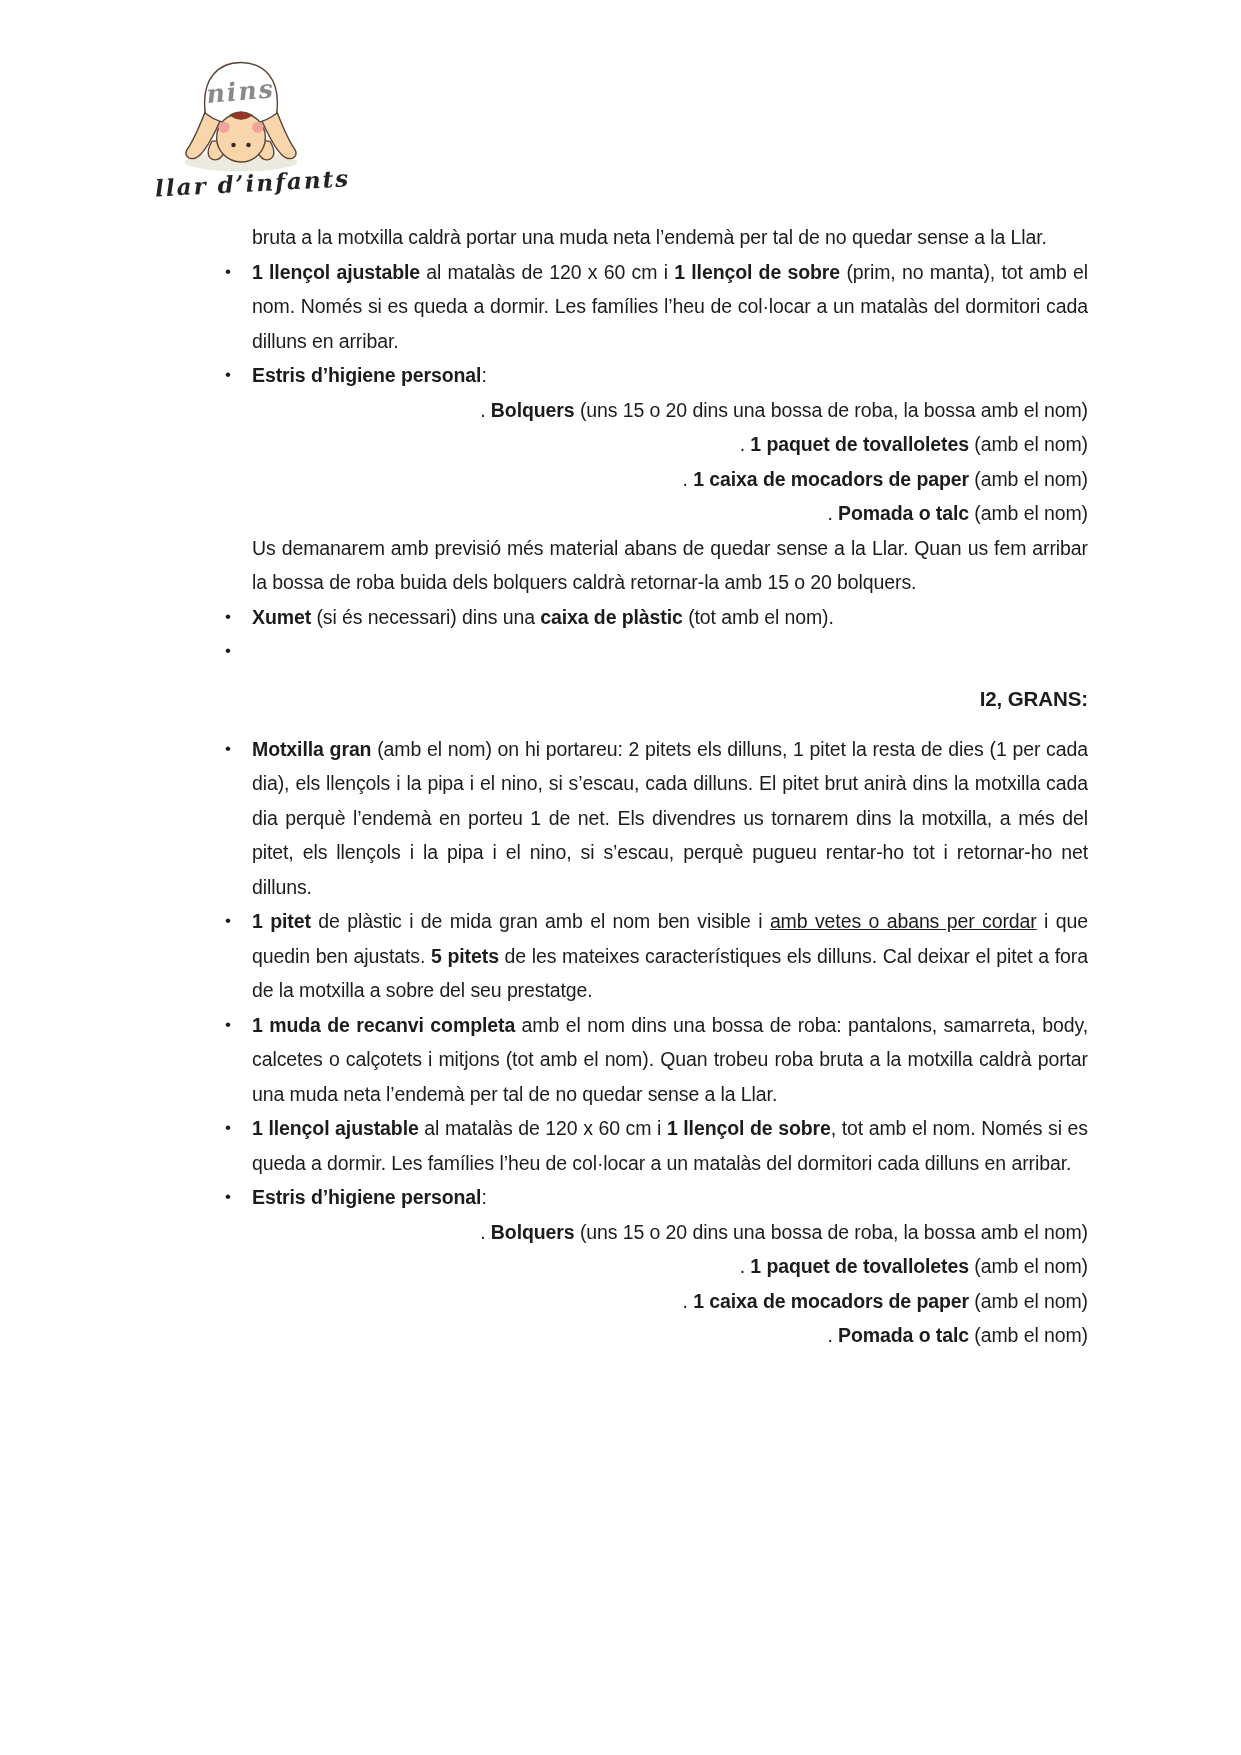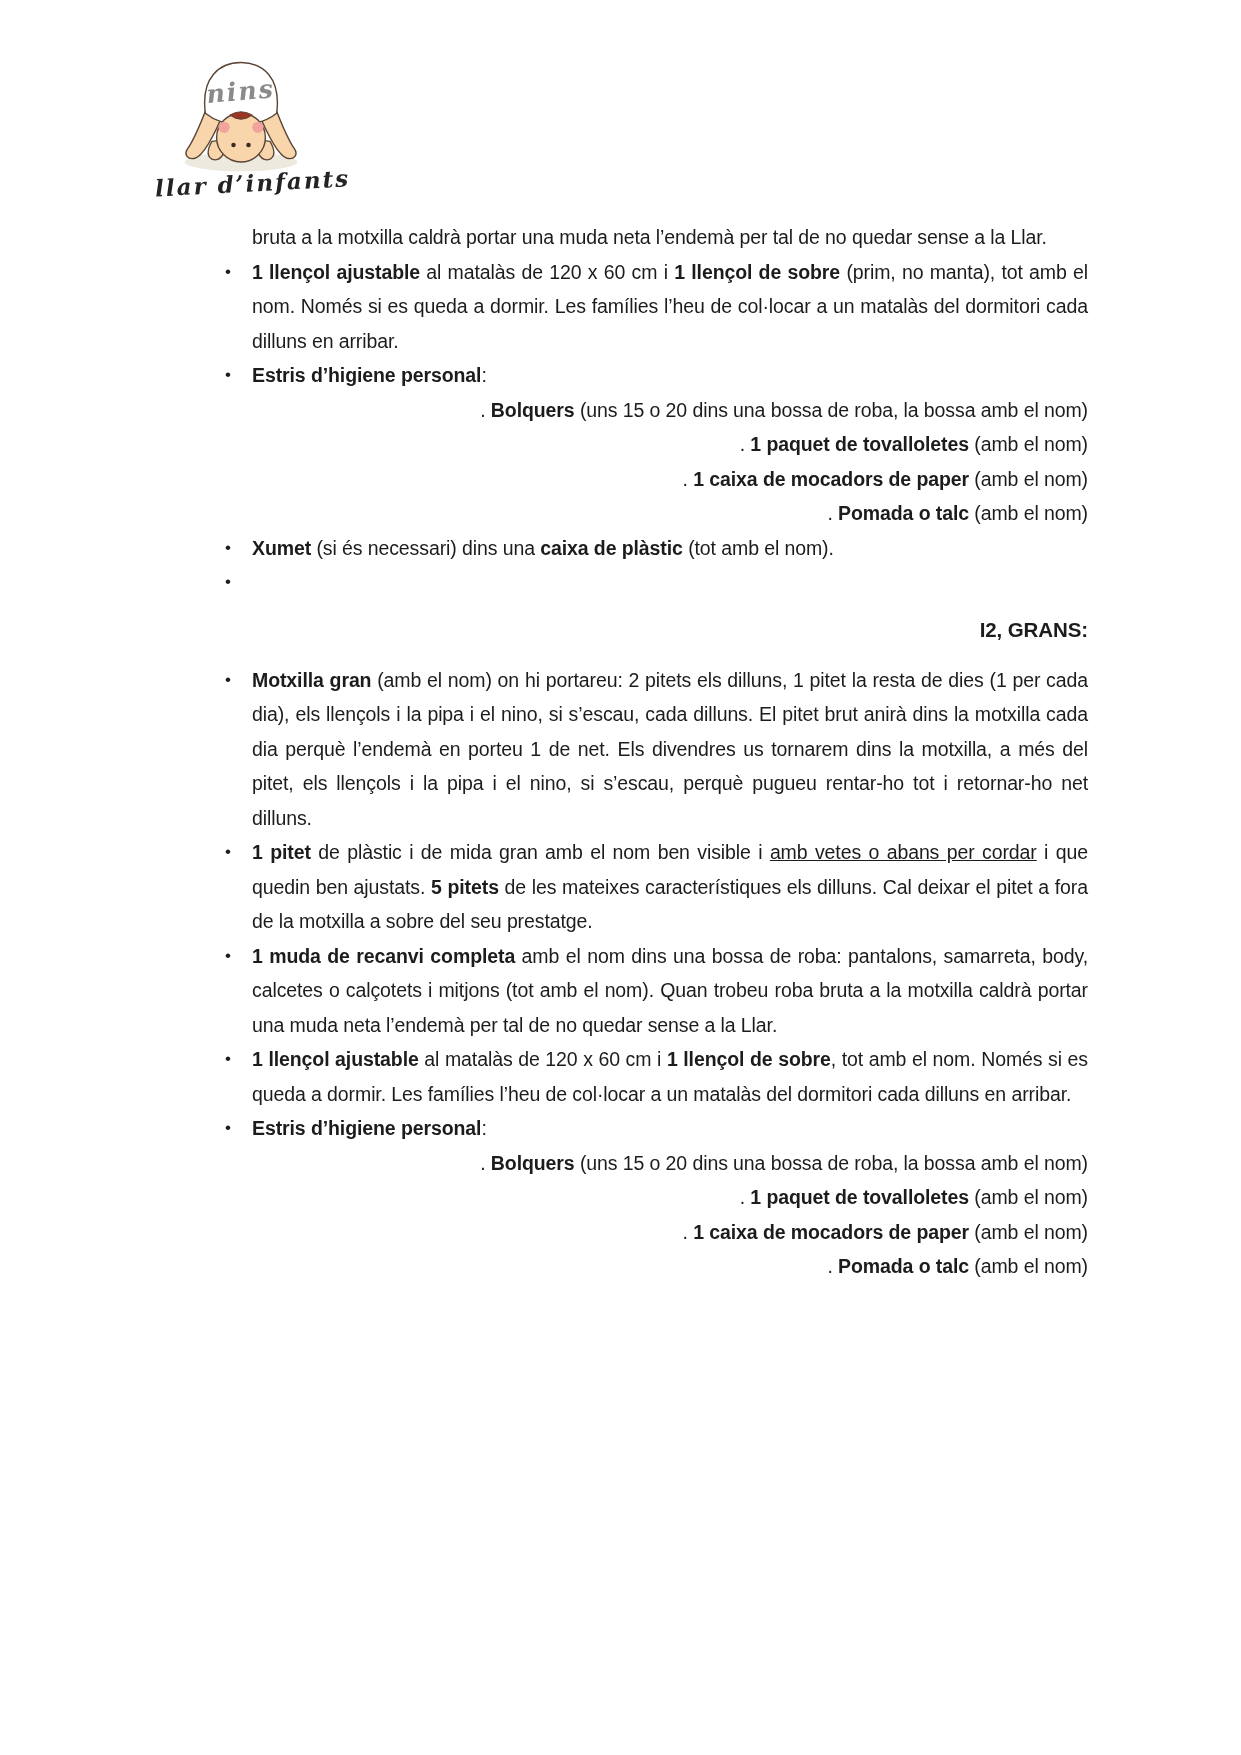--- a/index.html
+++ b/index.html
@@ -125,20 +125,21 @@
     <div class="li">
       <span class="marker">•</span>
       <span class="runs"><span class="b">Estris d’higiene personal</span><span>:</span></span>
     </div>
 
     <div class="sub"><span class="runs"><span>. </span><span class="b">Bolquers</span><span> (uns 15 o 20 dins una bossa de roba, la bossa amb el nom)</span></span></div>
     <div class="sub"><span class="runs"><span>. </span><span class="b">1 paquet de tovalloletes</span><span> (amb el nom)</span></span></div>
     <div class="sub"><span class="runs"><span>. </span><span class="b">1 caixa de mocadors de paper</span><span> (amb el nom)</span></span></div>
     <div class="sub"><span class="runs"><span>. </span><span class="b">Pomada o talc</span><span> (amb el nom)</span></span></div>
 
+    <p class="para"><span class="runs"><span>Us demanarem amb previsió més material abans de quedar sense a la Llar. Quan us fem arribar la bossa de roba buida dels bolquers caldrà retornar-la amb 15 o 20 bolquers.</span></span></p>
 
     <div class="li">
       <span class="marker">•</span>
       <span class="runs"><span class="b">Xumet</span><span> (si és necessari) dins una </span><span class="b">caixa de plàstic</span><span> (tot amb el nom).</span></span>
     </div>
 
     <div class="li">
       <span class="marker">•</span>
     </div>
 

